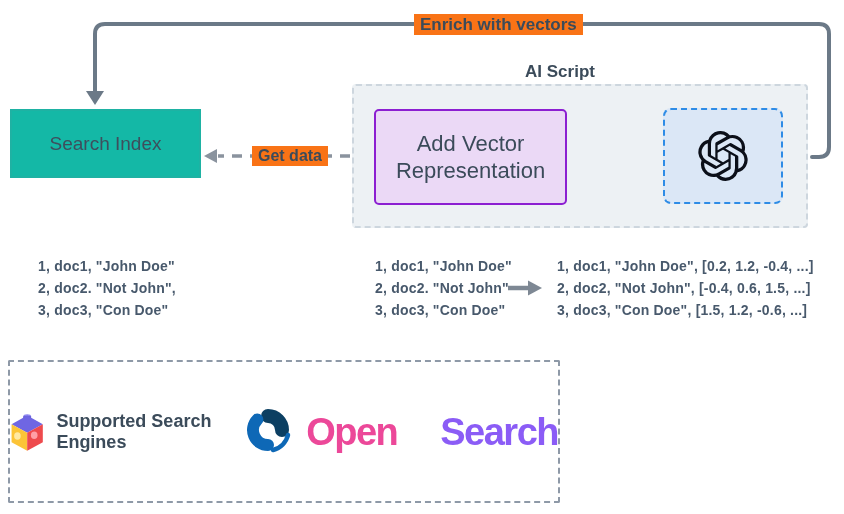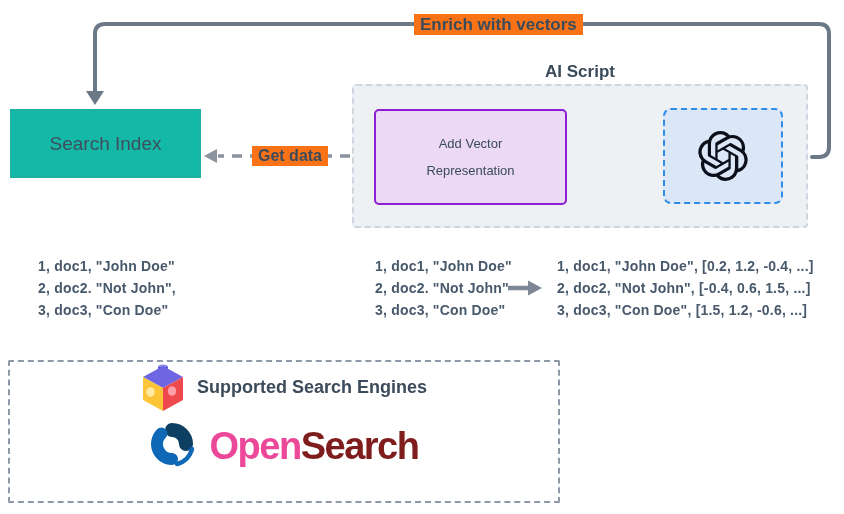--- a/index.html
+++ b/index.html
@@ -10,66 +10,66 @@
   svg.layer { position:absolute; left:0; top:0; z-index:1; }
 
   .flow-label {
     position:absolute; z-index:3; background:#f97316; padding:0 6px;
     font-weight:bold; color:#3b4b5a; white-space:nowrap;
   }
   #enrich-label { left:414px; top:14px; font-size:17px; line-height:21px; }
   #get-data-label { left:252px; top:146px; font-size:16px; line-height:20px; }
 
   #ai-script-label {
-    position:absolute; z-index:3; left:352px; top:62px; width:456px;
+    position:absolute; z-index:3; left:332px; top:62px; width:456px;
     text-align:center; font-weight:bold; font-size:17px; color:#3b4b5a;
   }
 
   .node { position:absolute; z-index:2; box-sizing:border-box;
           display:flex; align-items:center; justify-content:center; }
 
   #ai-container {
     left:352px; top:84px; width:456px; height:144px;
     background:#edf1f4; border:2px dashed #cdd6de; border-radius:4px;
   }
   #search-index-box {
     left:10px; top:109px; width:191px; height:69px;
     background:#14b8a6; border:2px solid #1eb2a3;
     font-size:19px; color:#3e4e5d; text-align:center;
   }
   #add-vector-box {
     left:374px; top:109px; width:193px; height:96px;
     background:#ebd9f6; border:2px solid #8c1fd1; border-radius:5px;
-    font-size:13px; line-height:27px; color:#3b4b5a; text-align:center;
+    font-size:22px; line-height:27px; color:#3b4b5a; text-align:center;
     padding:0 20px;
   }
   #openai-box {
     left:663px; top:108px; width:120px; height:96px;
     background:#dbe7f6; border:2px dashed #2e8ce6; border-radius:8px;
   }
 
   .doc-col {
     position:absolute; z-index:2; font-size:14px; font-weight:bold;
     color:#48596c; line-height:22px; white-space:nowrap; letter-spacing:0.2px;
   }
   #doc-col-source   { left:38px;  top:255px; }
   #doc-col-input    { left:375px; top:255px; }
   #doc-col-enriched { left:557px; top:255px; }
 
   #footer-box {
     position:absolute; z-index:2; left:8px; top:360px; width:552px; height:143px;
     box-sizing:border-box; border:2px dashed #8e99a7; border-radius:2px;
-    display:flex; flex-direction:column; align-items:center; justify-content:flex-start;
+    display:flex; flex-direction:row; align-items:center; justify-content:flex-start;
     gap:10px;
   }
   .footer-row { display:flex; align-items:center; gap:12px; }
   #footer-title { font-size:18px; font-weight:bold; color:#3b4b5a; }
   .wordmark { font-size:38px; font-weight:bold; letter-spacing:-1.5px; line-height:48px; }
   .wm-open   { color:#ec4899; }
-  .wm-search { color:#7f1d1d; }
+  .wm-search { color:#8b5cf6;margin-left:43px; }
 </style>
 </head>
 <body>
 
 <div class="canvas">
 
   <svg class="layer" width="844" height="514" viewBox="0 0 844 514">
 
     <g>
       <path d="M812 157 H819 Q829 157 829 147 V34 Q829 24 819 24 H105 Q95 24 95 34 V92" fill="none" stroke="#6b7987" stroke-width="4" stroke-linecap="round"></path>

